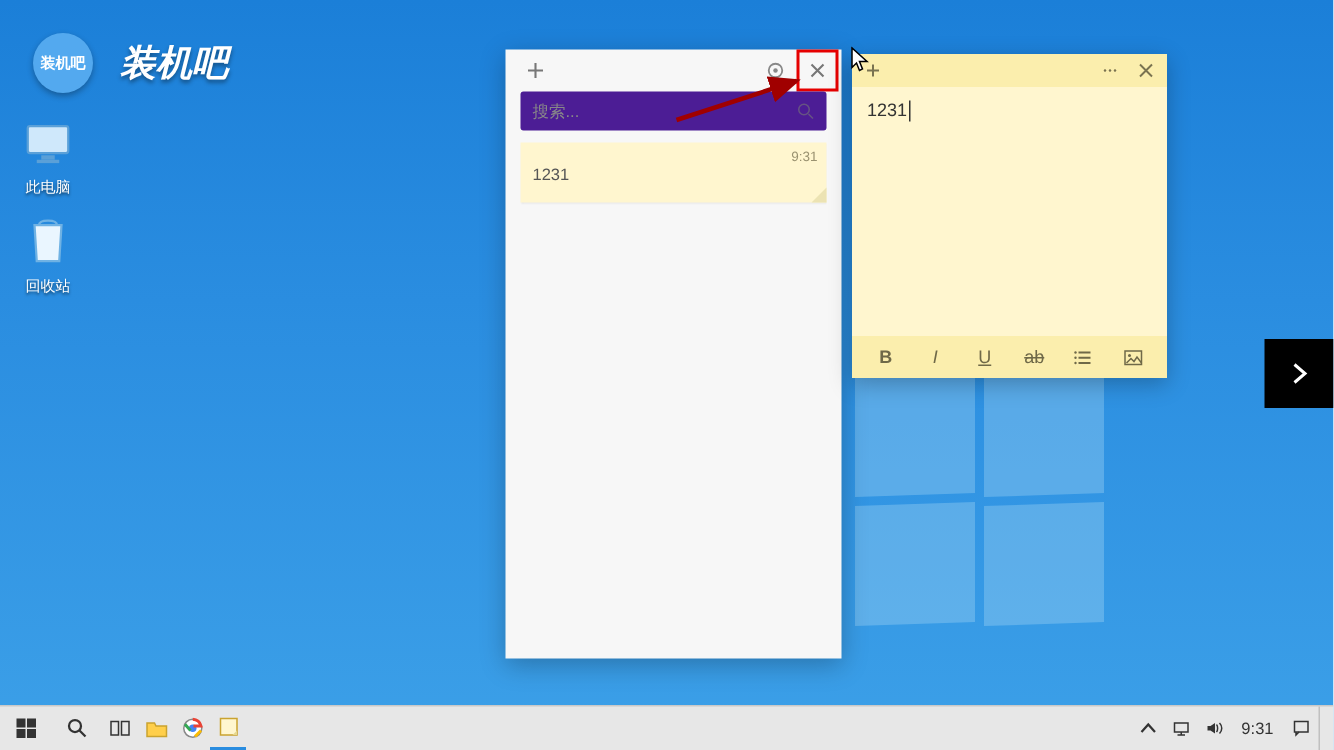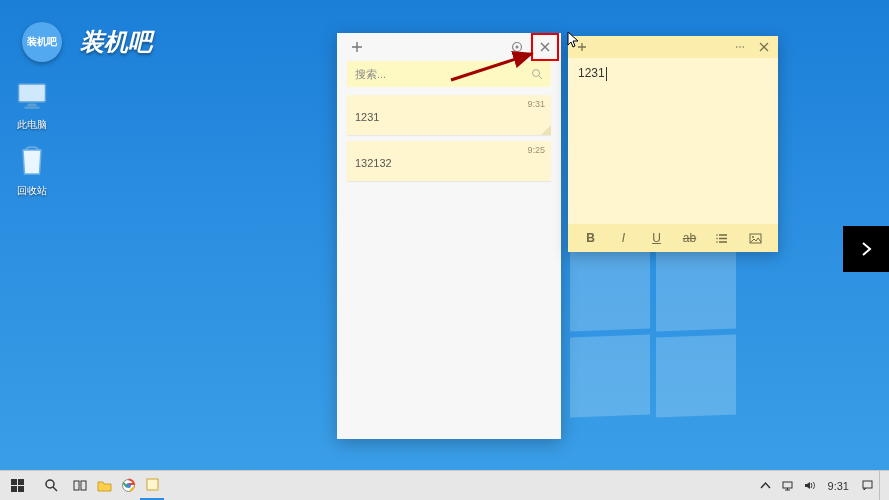--- a/index.html
+++ b/index.html
@@ -38,21 +38,21 @@
     display: flex; flex-direction: column;
   }
   .list-titlebar { height: 28px; display:flex; align-items:center; justify-content:space-between; padding:0 2px 0 6px; }
   .list-titlebar .left, .list-titlebar .right { display:flex; align-items:center; }
   .tb-btn { width:28px; height:28px; display:flex; align-items:center; justify-content:center; color:#777; cursor:pointer; }
   .tb-btn svg { width:12px; height:12px; }
   .close-highlight { border:2px solid #e60000; box-sizing:border-box; }
   .list-header { padding: 2px 12px 8px; display:flex; align-items:baseline; gap:6px; }
   .list-header .title { font-size:18px; font-weight:600; color:#222; }
   .list-header .badge { font-size:9px; background:#eee; color:#888; padding:1px 4px; border-radius:2px; }
-  .search-box { margin: 0 10px 8px; height:26px; background:#fef9c3; border-radius:2px; display:flex; align-items:center; padding:0 8px; color:#888; font-size:11px; justify-content:space-between; }
+  .search-box { margin: 0 10px 8px; height:26px; background:#4c1d95; border-radius:2px; display:flex; align-items:center; padding:0 8px; color:#888; font-size:11px; justify-content:space-between; }
   .search-box svg { width:12px; height:12px; opacity:.6; }
   .note-item { margin: 0 10px 6px; background:#fff6cf; height:40px; padding:6px 8px; position:relative; font-size:11px; color:#555; box-shadow:0 1px 1px rgba(0,0,0,0.06); }
   .note-item .time { position:absolute; top:4px; right:6px; font-size:9px; color:#9a9270; }
   .note-item .fold { position:absolute; right:0; bottom:0; width:0; height:0; border-left:10px solid transparent; border-bottom:10px solid #ece3b3; }
   .note-item .content { margin-top:10px; }
 
   
   .note-window {
     position:absolute;
     left: 568px; top: 36px;
@@ -168,24 +168,20 @@
       <svg viewBox="0 0 12 12">
           <circle cx="5" cy="5" r="3.5" fill="none" stroke="#777"></circle>
           <path d="M8 8l3 3" stroke="#777"></path>
         </svg>
     </div>
     <div class="note-item">
       <span class="time">9:31</span>
       <div class="content">1231</div>
       <div class="fold"></div>
     </div>
-    <div class="note-item">
-      <span class="time">9:25</span>
-      <div class="content">132132</div>
-    </div>
   </div>
 
   <div class="note-window">
     <div class="note-titlebar">
       <div class="nt-btn">
         <svg viewBox="0 0 10 10">
             <path d="M5 1v8M1 5h8" stroke="#7a7350" stroke-width="1.3"></path>
           </svg>
       </div>
       <div class="right">

